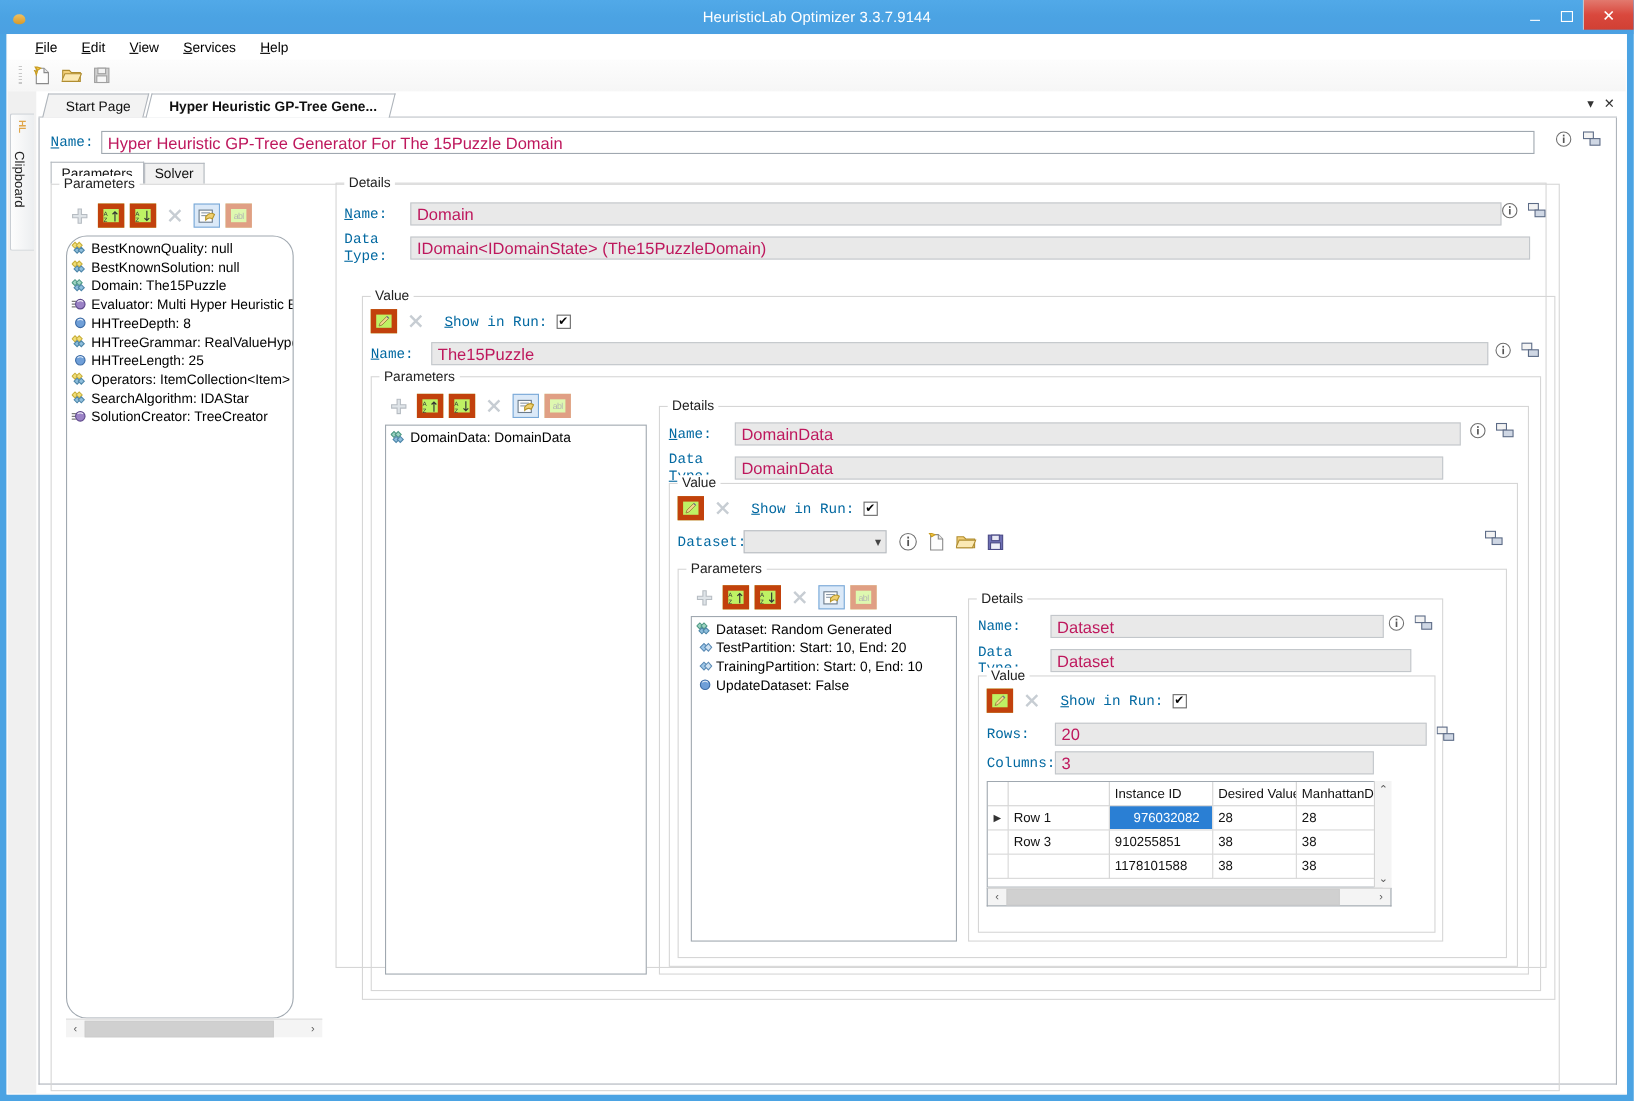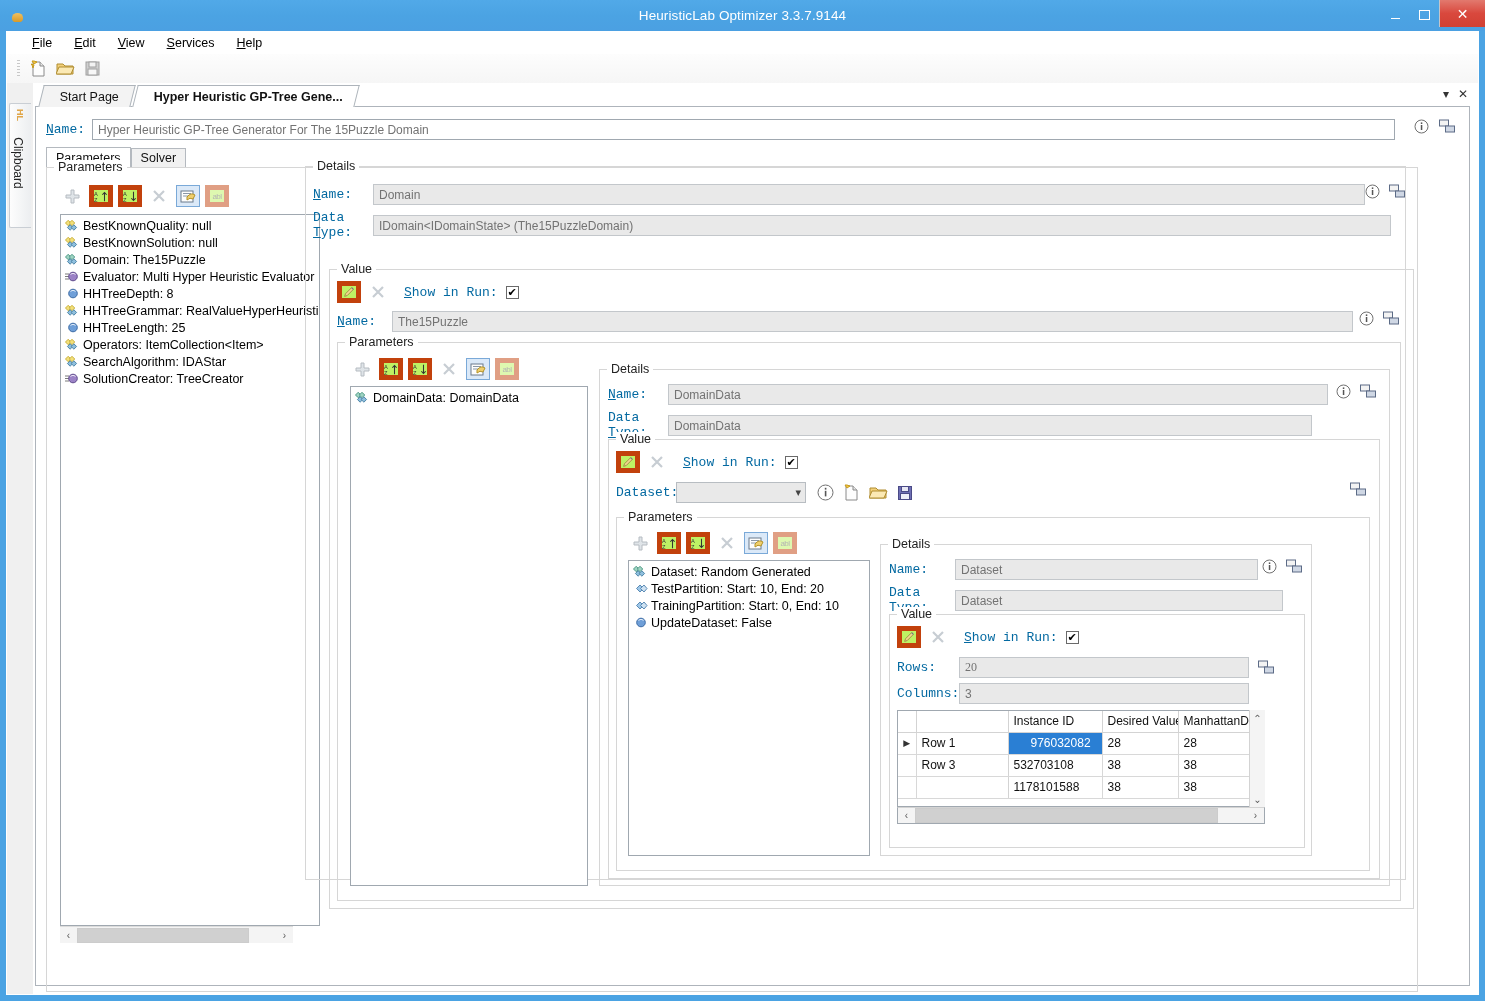--- a/index.html
+++ b/index.html
@@ -145,23 +145,23 @@
     position:absolute; left:0; top:22px; right:0; bottom:0;
     background:#ffffff; border:1px solid #aeb4bb; border-top:none;
   }
 
   .row-name { position:absolute; display:flex; align-items:center; }
   .lbl { font-size:13px; color:#0369a1; font-family:Liberation Mono, monospace; }
   .lbl u { text-decoration:underline; }
 
   .txtbox {
     background:#ffffff; border:1px solid #a0a8b0;
-    font-size:12px; color:#737373; padding:2px 5px;
+    font-size:15px; color:#be185d; padding:2px 5px;
     font-family:"Liberation Sans", sans-serif;
-    display:flex; align-items:flex-end; overflow:hidden; white-space:nowrap;
+    display:flex; align-items:flex-start; overflow:hidden; white-space:nowrap;
   }
   .txtbox.readonly { background:#e9e9e9; border:1px solid #c3c7cb; }
 
   
   .itabs { position:absolute; display:flex; align-items:flex-end; height:20px; }
   .itab {
     height:19px; padding:0 9px; font-size:12.5px;
     background:#f1f1f1; border:1px solid #b4b9bf; border-bottom:none;
     display:flex; align-items:center; color:#111;
     font-family:"Liberation Sans", sans-serif;
@@ -393,21 +393,21 @@
                 <rect x="3" y="4" width="8" height="1" fill="#8a97a6"></rect>
                 <rect x="3" y="6.5" width="8" height="1" fill="#8a97a6"></rect>
                 <path d="M7 8 q4 -5 8 -2 l-2 4 q-3 -2 -6 1z" fill="#f0cf6e" stroke="#b59427"></path>
               </svg>
             </div>
             <div class="sbtn framed" style="opacity:.5">
               <span style="font-size:8px; color:#6a6a6a; letter-spacing:-0.5px; font-family:'Liberation Sans',sans-serif;">abl</span>
             </div>
           </div>
 
-          <div class="tree" style="left:13px; top:46px; width:260px; height:712px;">
+          <div class="tree" style="left:13px; top:46px; width:207px; height:712px;border-radius:19px;">
             <div style="padding-top:2px;" id="tree-l1">
                   <div class="tnode">
                     <span class="ic"><svg width="15" height="13" viewBox="0 0 15 13">
                         <path d="M0.5 4 L3.2 1.3 L5.9 4 L3.2 6.7 z" fill="#f3e07a" stroke="#c9b03c"></path>
                         <path d="M4.3 4 L7 1.3 L9.7 4 L7 6.7 z" fill="#f3e07a" stroke="#c9b03c"></path>
                         <path d="M2.4 8.5 L5.1 5.8 L7.8 8.5 L5.1 11.2 z" fill="#8fbfdd" stroke="#4f87aa"></path>
                         <path d="M6.2 8.5 L8.9 5.8 L11.6 8.5 L8.9 11.2 z" fill="#8fbfdd" stroke="#4f87aa"></path>
                       </svg></span>
                     <span>BestKnownQuality: null</span>
                   </div>
@@ -844,21 +844,21 @@
                               </svg>
                             </div>
                             <span class="lbl" style="margin-left:9px;"><u>S</u>how in Run:</span>
                             <span class="cbx" style="margin-left:8px;">
                               <span>✔</span>
                             </span>
                           </div>
 
                           <div class="row-name" style="left:7px; top:42px;">
                             <span class="lbl" style="width:62px;">Rows:</span>
-                            <div class="txtbox readonly" style="width:290px; height:21px;font-family:Liberation Serif, serif;">
+                            <div class="txtbox readonly" style="width:338px; height:21px;">
                               <span>20</span>
                             </div>
                             <span style="margin-left:9px;">
                               <svg class="icon-svg" width="17" height="15" viewBox="0 0 17 15">
                                 <rect x="0.5" y="1" width="9" height="6" fill="#f3f3f3" stroke="#5c6b86"></rect>
                                 <rect x="6.5" y="7" width="9" height="6" fill="#cfd7e4" stroke="#5c6b86"></rect>
                               </svg>
                             </span>
                           </div>
 
@@ -884,21 +884,21 @@
                                     <tr>
                                       <td class="rowmark">▶</td>
                                       <td class="rowhdr">Row 1</td>
                                       <td class="sel">976032082</td>
                                       <td>28</td>
                                       <td>28</td>
                                     </tr>
                                     <tr>
                                       <td class="rowmark"></td>
                                       <td class="rowhdr">Row 3</td>
-                                      <td>532703108</td>
+                                      <td>910255851</td>
                                       <td>38</td>
                                       <td>38</td>
                                     </tr>
                                     <tr>
                                       <td class="rowmark"></td>
                                       <td class="rowhdr"></td>
                                       <td>1178101588</td>
                                       <td>38</td>
                                       <td>38</td>
                                     </tr>

